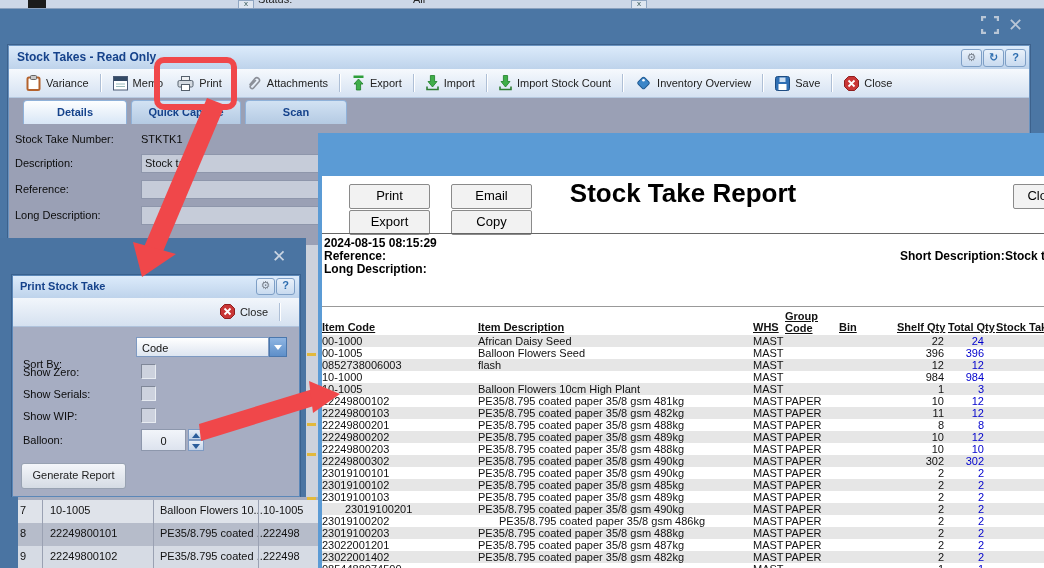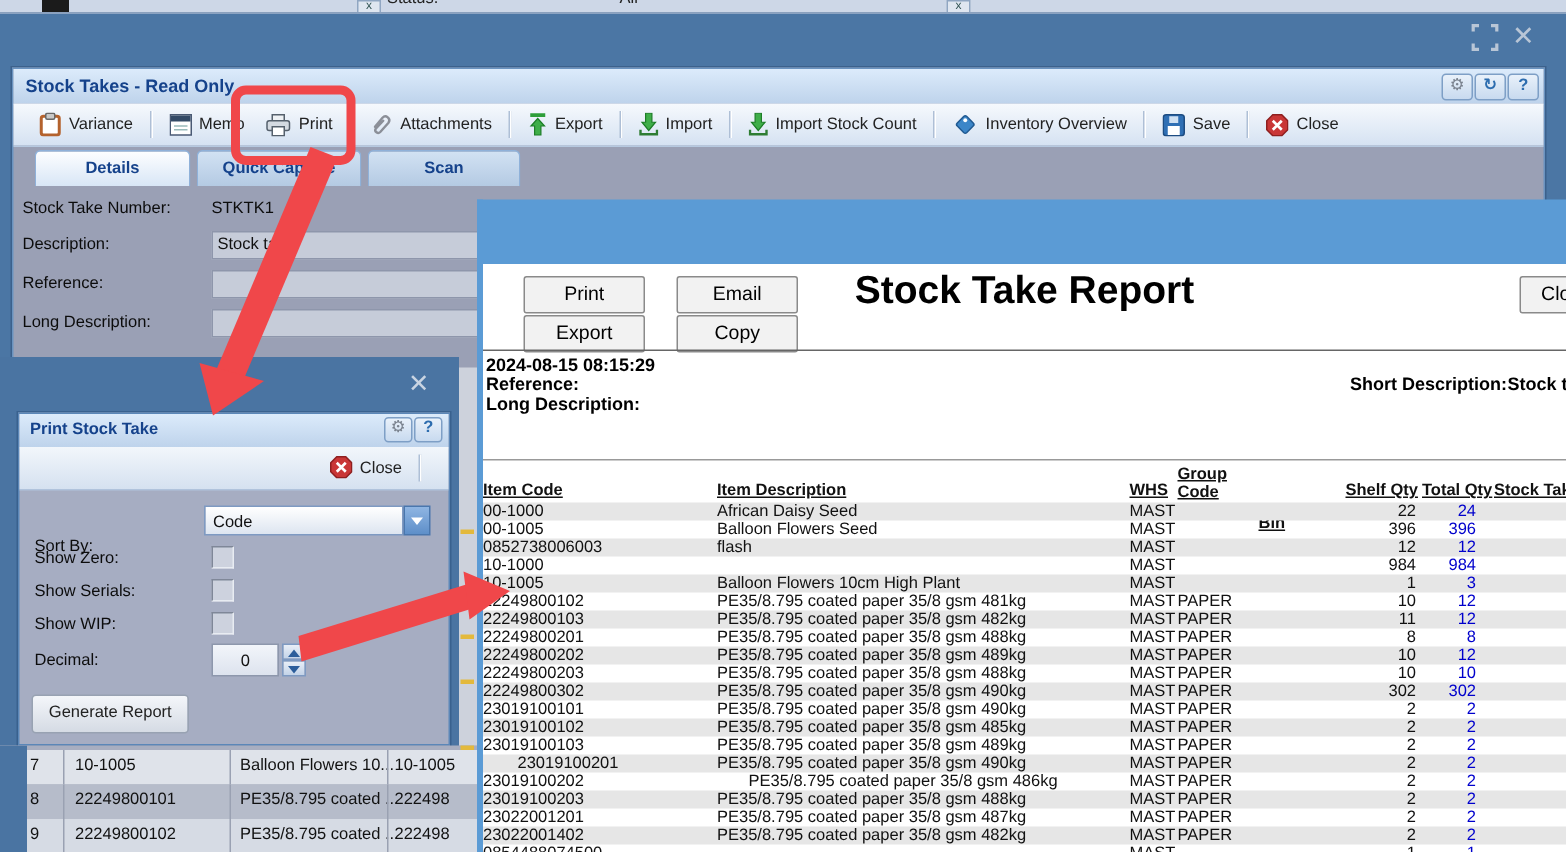--- a/index.html
+++ b/index.html
@@ -216,21 +216,21 @@
   </div>
   <span class="flabel" style="left:10px;top:82px;">Sort By:</span>
   <div class="dd-field" style="left:123px;top:61px;width:133px;">Code</div>
   <div class="dd-btn" style="left:256px;top:61px;"></div>
   <span class="flabel" style="left:10px;top:90px;">Show Zero:</span>
   <div class="checkbox" style="left:128px;top:88px;"></div>
   <span class="flabel" style="left:10px;top:112px;">Show Serials:</span>
   <div class="checkbox" style="left:128px;top:110px;"></div>
   <span class="flabel" style="left:10px;top:134px;">Show WIP:</span>
   <div class="checkbox" style="left:128px;top:132px;"></div>
-  <span class="flabel" style="left:10px;top:158px;">Decimal:</span>
+  <span class="flabel" style="left:10px;top:158px;">Balloon:</span>
   <div class="spin-box" style="left:128px;top:153px;">0</div>
   <div class="spin-btn spin-up" style="left:175px;top:153px;"></div>
   <div class="spin-btn spin-down" style="left:175px;top:164px;"></div>
   <div class="gen-btn">Generate Report</div>
 </div>
 
 <div class="abs bg-grid">
   <div class="abs" style="left:0;top:0;width:18px;height:71px;background:#4a74a2;"></div>
   <div id="bg-grid-rows">
       <div class="g-row" style="top: 3px; background: rgb(223, 227, 234);">
@@ -278,21 +278,21 @@
   <span class="meta" style="left:578px;top:73px;">Short Description:</span>
   <span class="meta" style="left:683px;top:73px;">Stock take</span>
   <span class="meta" style="left:2px;top:86px;">Long Description:</span>
   <div class="hr" style="top:130px;border-top-color:#999;"></div>
   <div id="report-header">
       <span class="th" style="left: 0px; top: 145px;">Item Code</span>
       <span class="th" style="left: 156px; top: 145px;">Item Description</span>
       <span class="th" style="left: 431px; top: 145px;">WHS</span>
       <span class="th" style="left: 463px; top: 134px;">Group</span>
       <span class="th" style="left: 463px; top: 146px;">Code</span>
-      <span class="th" style="left: 517px; top: 145px; margin-top: 22px;">Bin</span>
+      <span class="th" style="left: 517px; top: 145px;">Bin</span>
       <span class="th" style="left: 575px; top: 145px;">Shelf Qty</span>
       <span class="th" style="left: 626px; top: 145px;">Total Qty</span>
       <span class="th" style="left: 674px; top: 145px;">Stock Take Qty</span>
     </div>
   <div id="report-rows">
       <div class="r-row alt" style="top: 159px;">
         <span class="rc" style="left: 0px; width: 150px;">00-1000</span>
         <span class="rc" style="left: 156px; width: 270px;">African Daisy Seed</span>
         <span class="rc" style="left: 431px; width: 30px;">MAST</span>
         <span class="rc" style="left: 463px; width: 50px;"></span>

